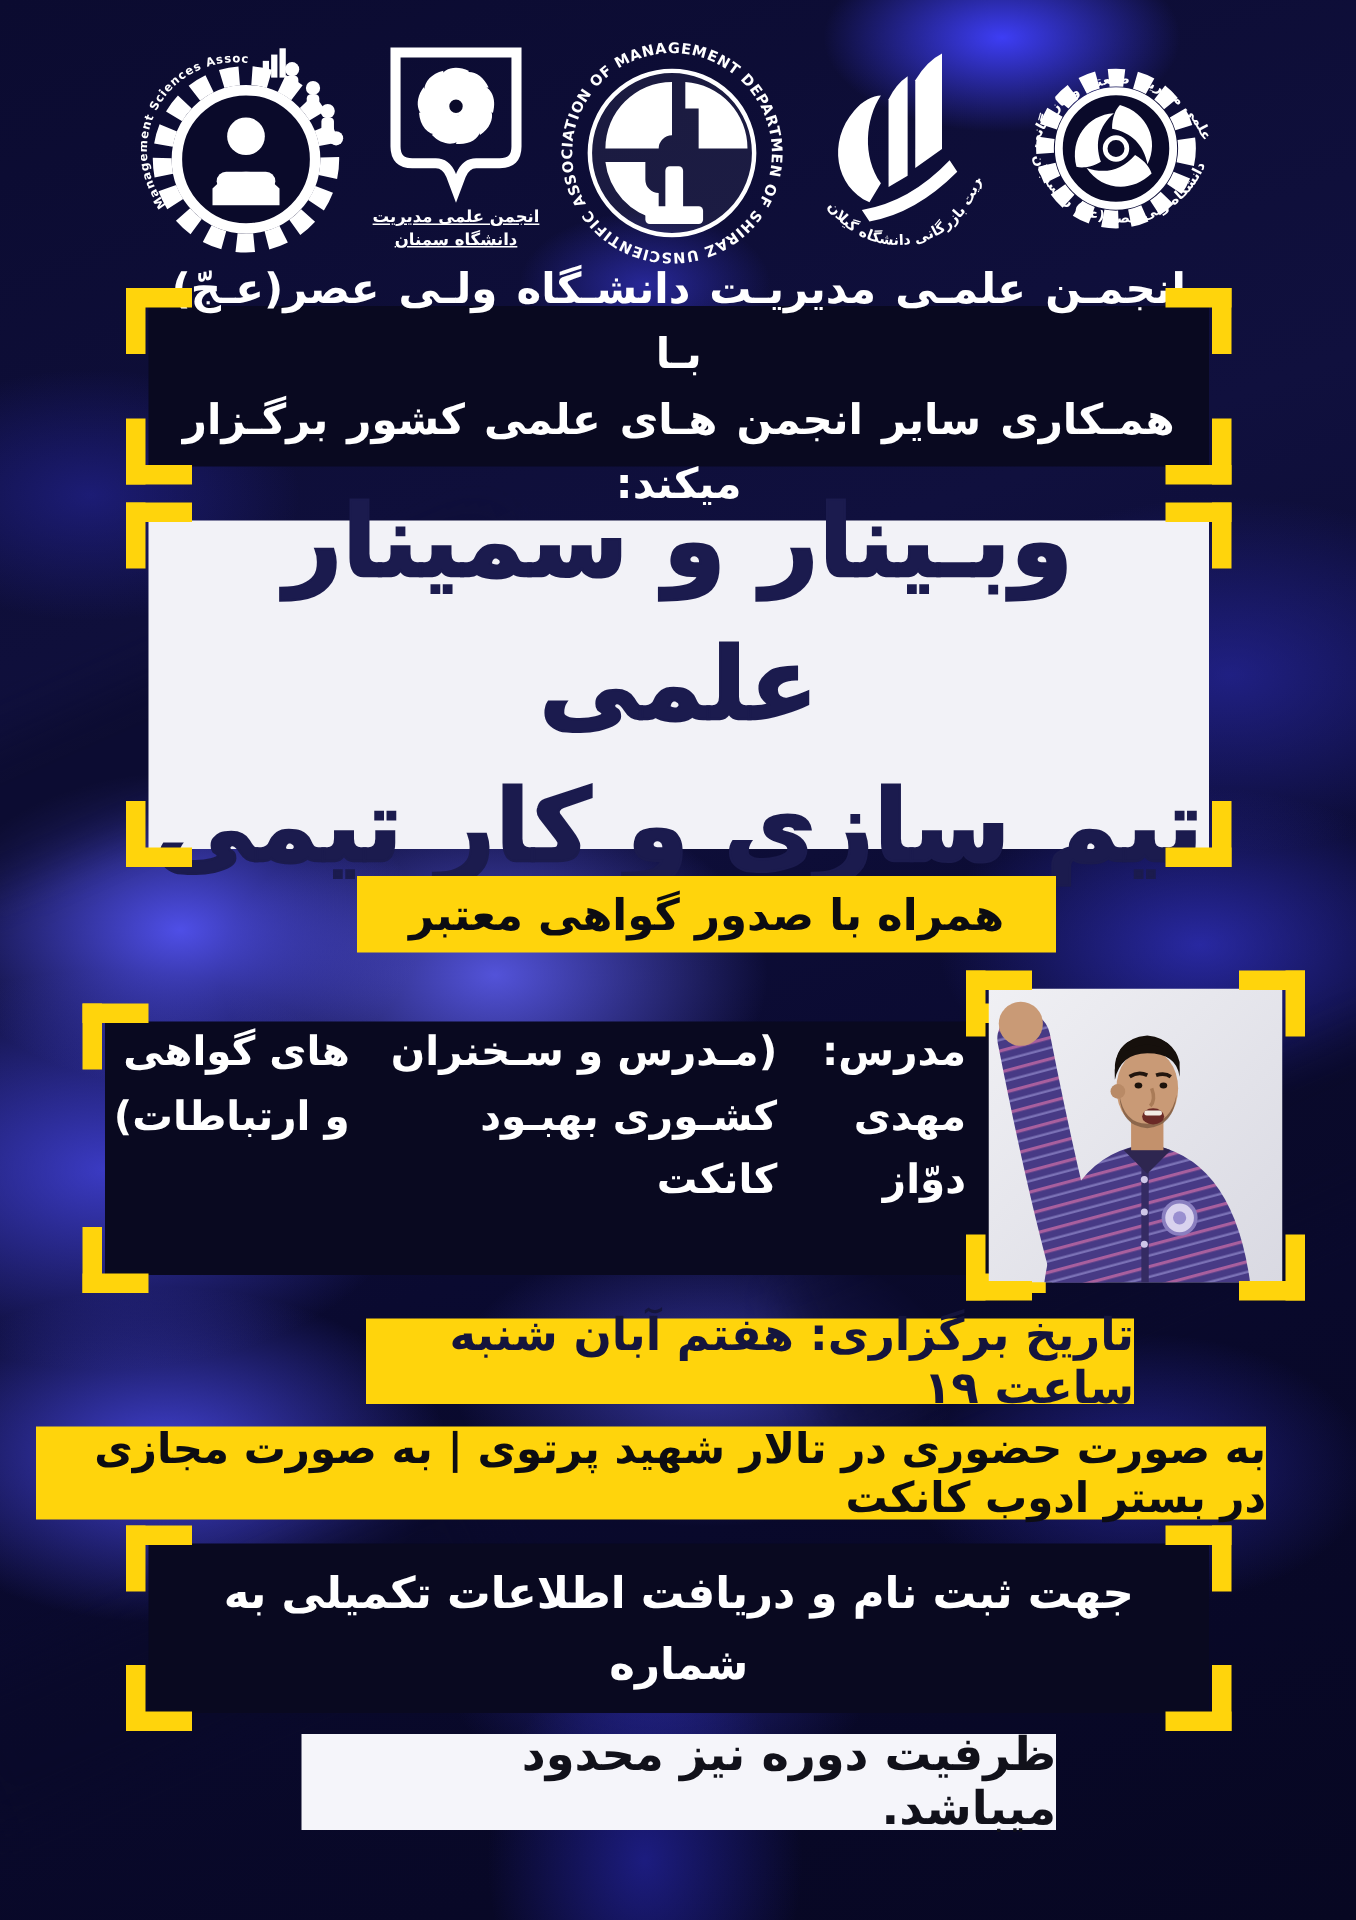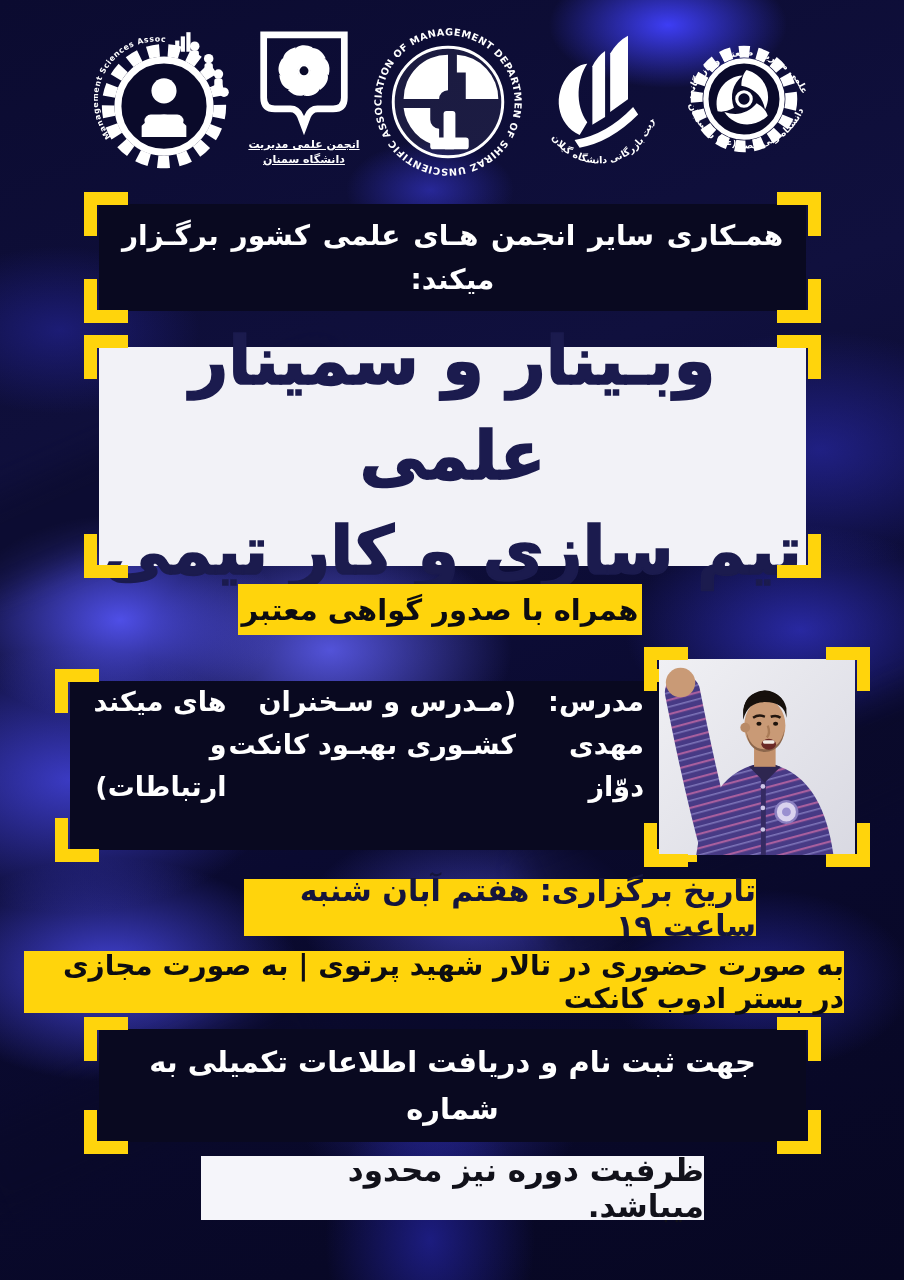--- a/index.html
+++ b/index.html
@@ -71,21 +71,21 @@
   }
   .title-box {
     position:absolute; left:99px; top:347px; width:707px; height:219px;
     background:#f2f2f7; color:#1b1b4e; z-index:5;
     display:flex; flex-direction:column; justify-content:center; align-items:center;
     direction:rtl; text-align:center;
     font-size:67px; font-weight:bold; line-height:1.42;
     -webkit-text-stroke:1.6px #1b1b4e;
   }
   .cert-banner {
-    position:absolute; left:238px; top:584px; width:404px; height:51px;
+    position:absolute; left:238px; top:584px; width:466px; height:51px;
     background:#FFD40C; color:#0c0c12; z-index:5;
     display:flex; justify-content:center; align-items:center;
     direction:rtl; font-size:29px; font-weight:bold;
   }
   .instructor-box {
     left:70px; top:681px; width:612px; height:169px;
     display:flex; flex-direction:row; justify-content:center;
     direction:rtl; text-align:right; padding-right:38px;
     font-size:27px; font-weight:bold; line-height:1.58;
   }
@@ -243,20 +243,21 @@
         </text>
       </svg>
     </div>
   </div>
 
   <div class="dark-box org-box">
     <span class="brk tl"></span>
     <span class="brk tr"></span>
     <span class="brk bl"></span>
     <span class="brk br"></span>
+    <div>انجمـن علمـی مدیریـت دانشـگاه ولـی عصر(عـجّ) بـا</div>
     <div>همـکاری سایر انجمن هـای علمی کشور برگـزار میکند:</div>
   </div>
 
   <div class="title-box">
     <span class="brk tl"></span>
     <span class="brk tr"></span>
     <span class="brk bl"></span>
     <span class="brk br"></span>
     <div>وبـینار و سمینار علمی</div>
     <div>تیم سازی و کار تیمی</div>
@@ -264,21 +265,21 @@
 
   <div class="cert-banner">همراه با صدور گواهی معتبر</div>
 
   <div class="dark-box instructor-box">
     <span class="brk tl"></span>
     <span class="brk tr"></span>
     <span class="brk bl"></span>
     <span class="brk br"></span>
     <div>مدرس: مهدی دوّاز</div>
     <div>(مـدرس و سـخنران کشـوری بهبـود کانکت</div>
-    <div>های میکند و ارتباطات)</div>
+    <div>های گواهی و ارتباطات)</div>
   </div>
 
   <div class="photo-frame">
     <span class="brk tl"></span>
     <span class="brk tr"></span>
     <span class="brk bl"></span>
     <span class="brk br"></span>
     <svg viewBox="0 0 200 200">
       <defs>
         <linearGradient id="phbg" x1="0" y1="0" x2="1" y2="1">

